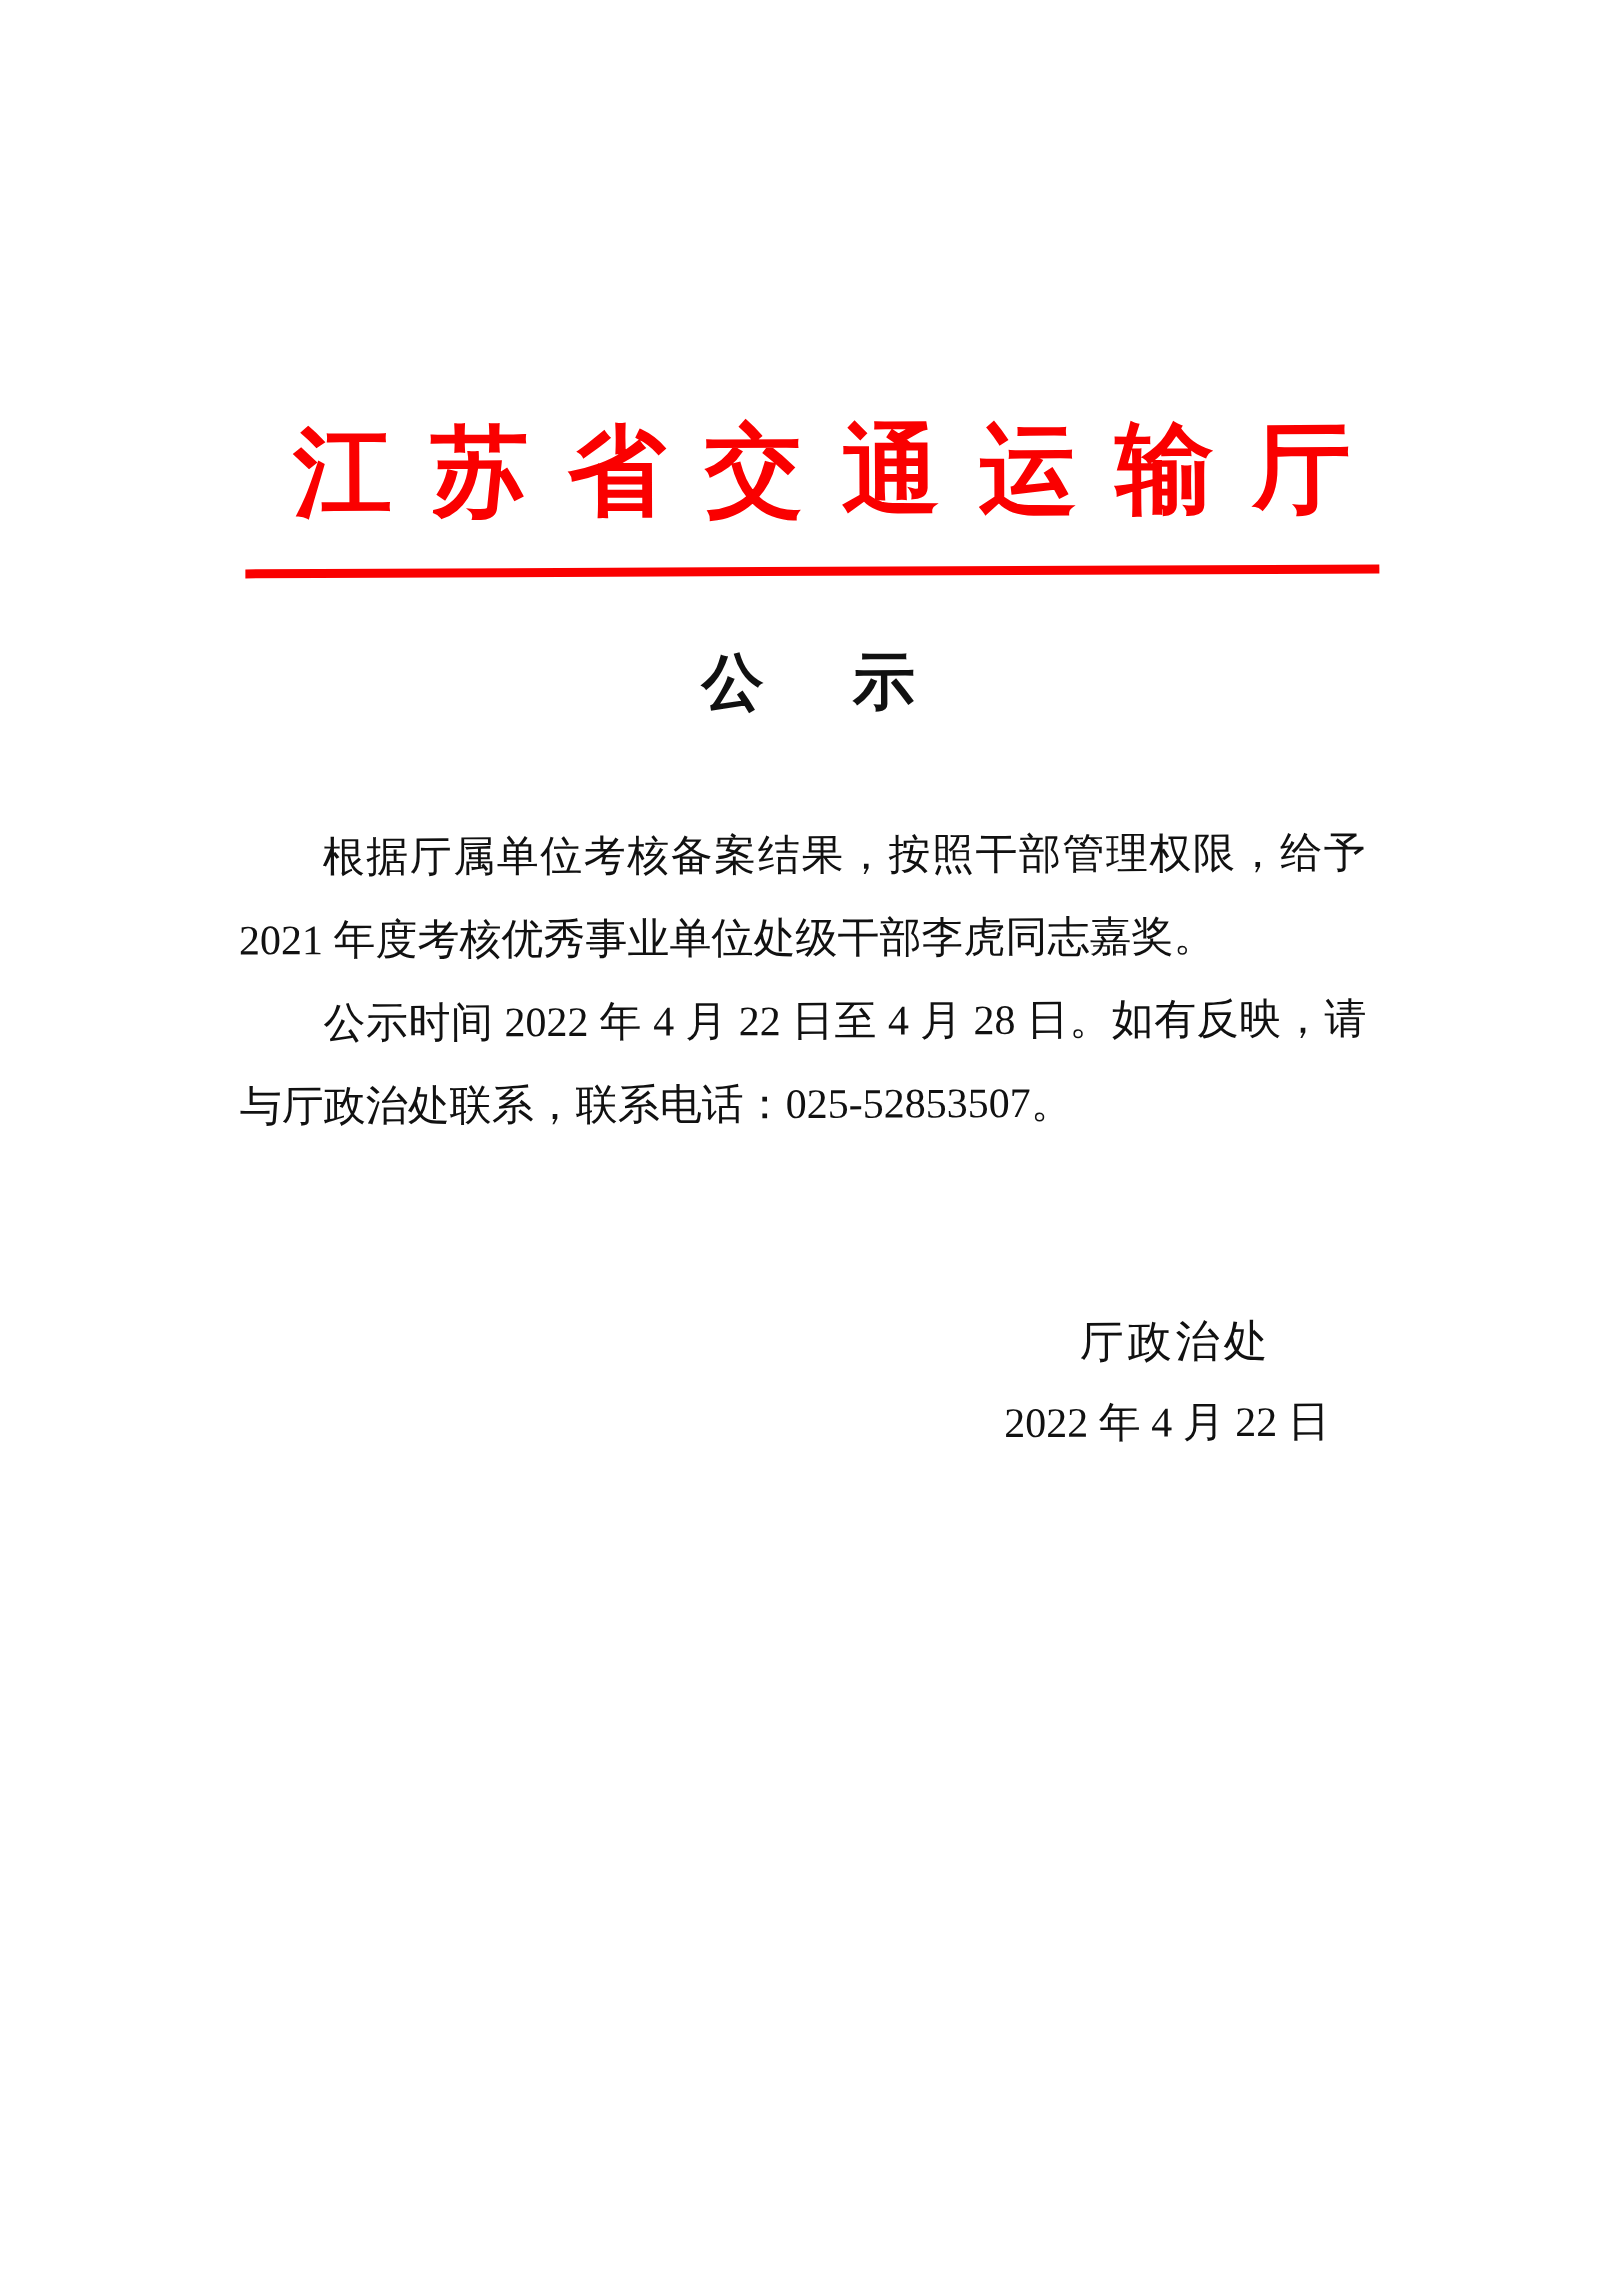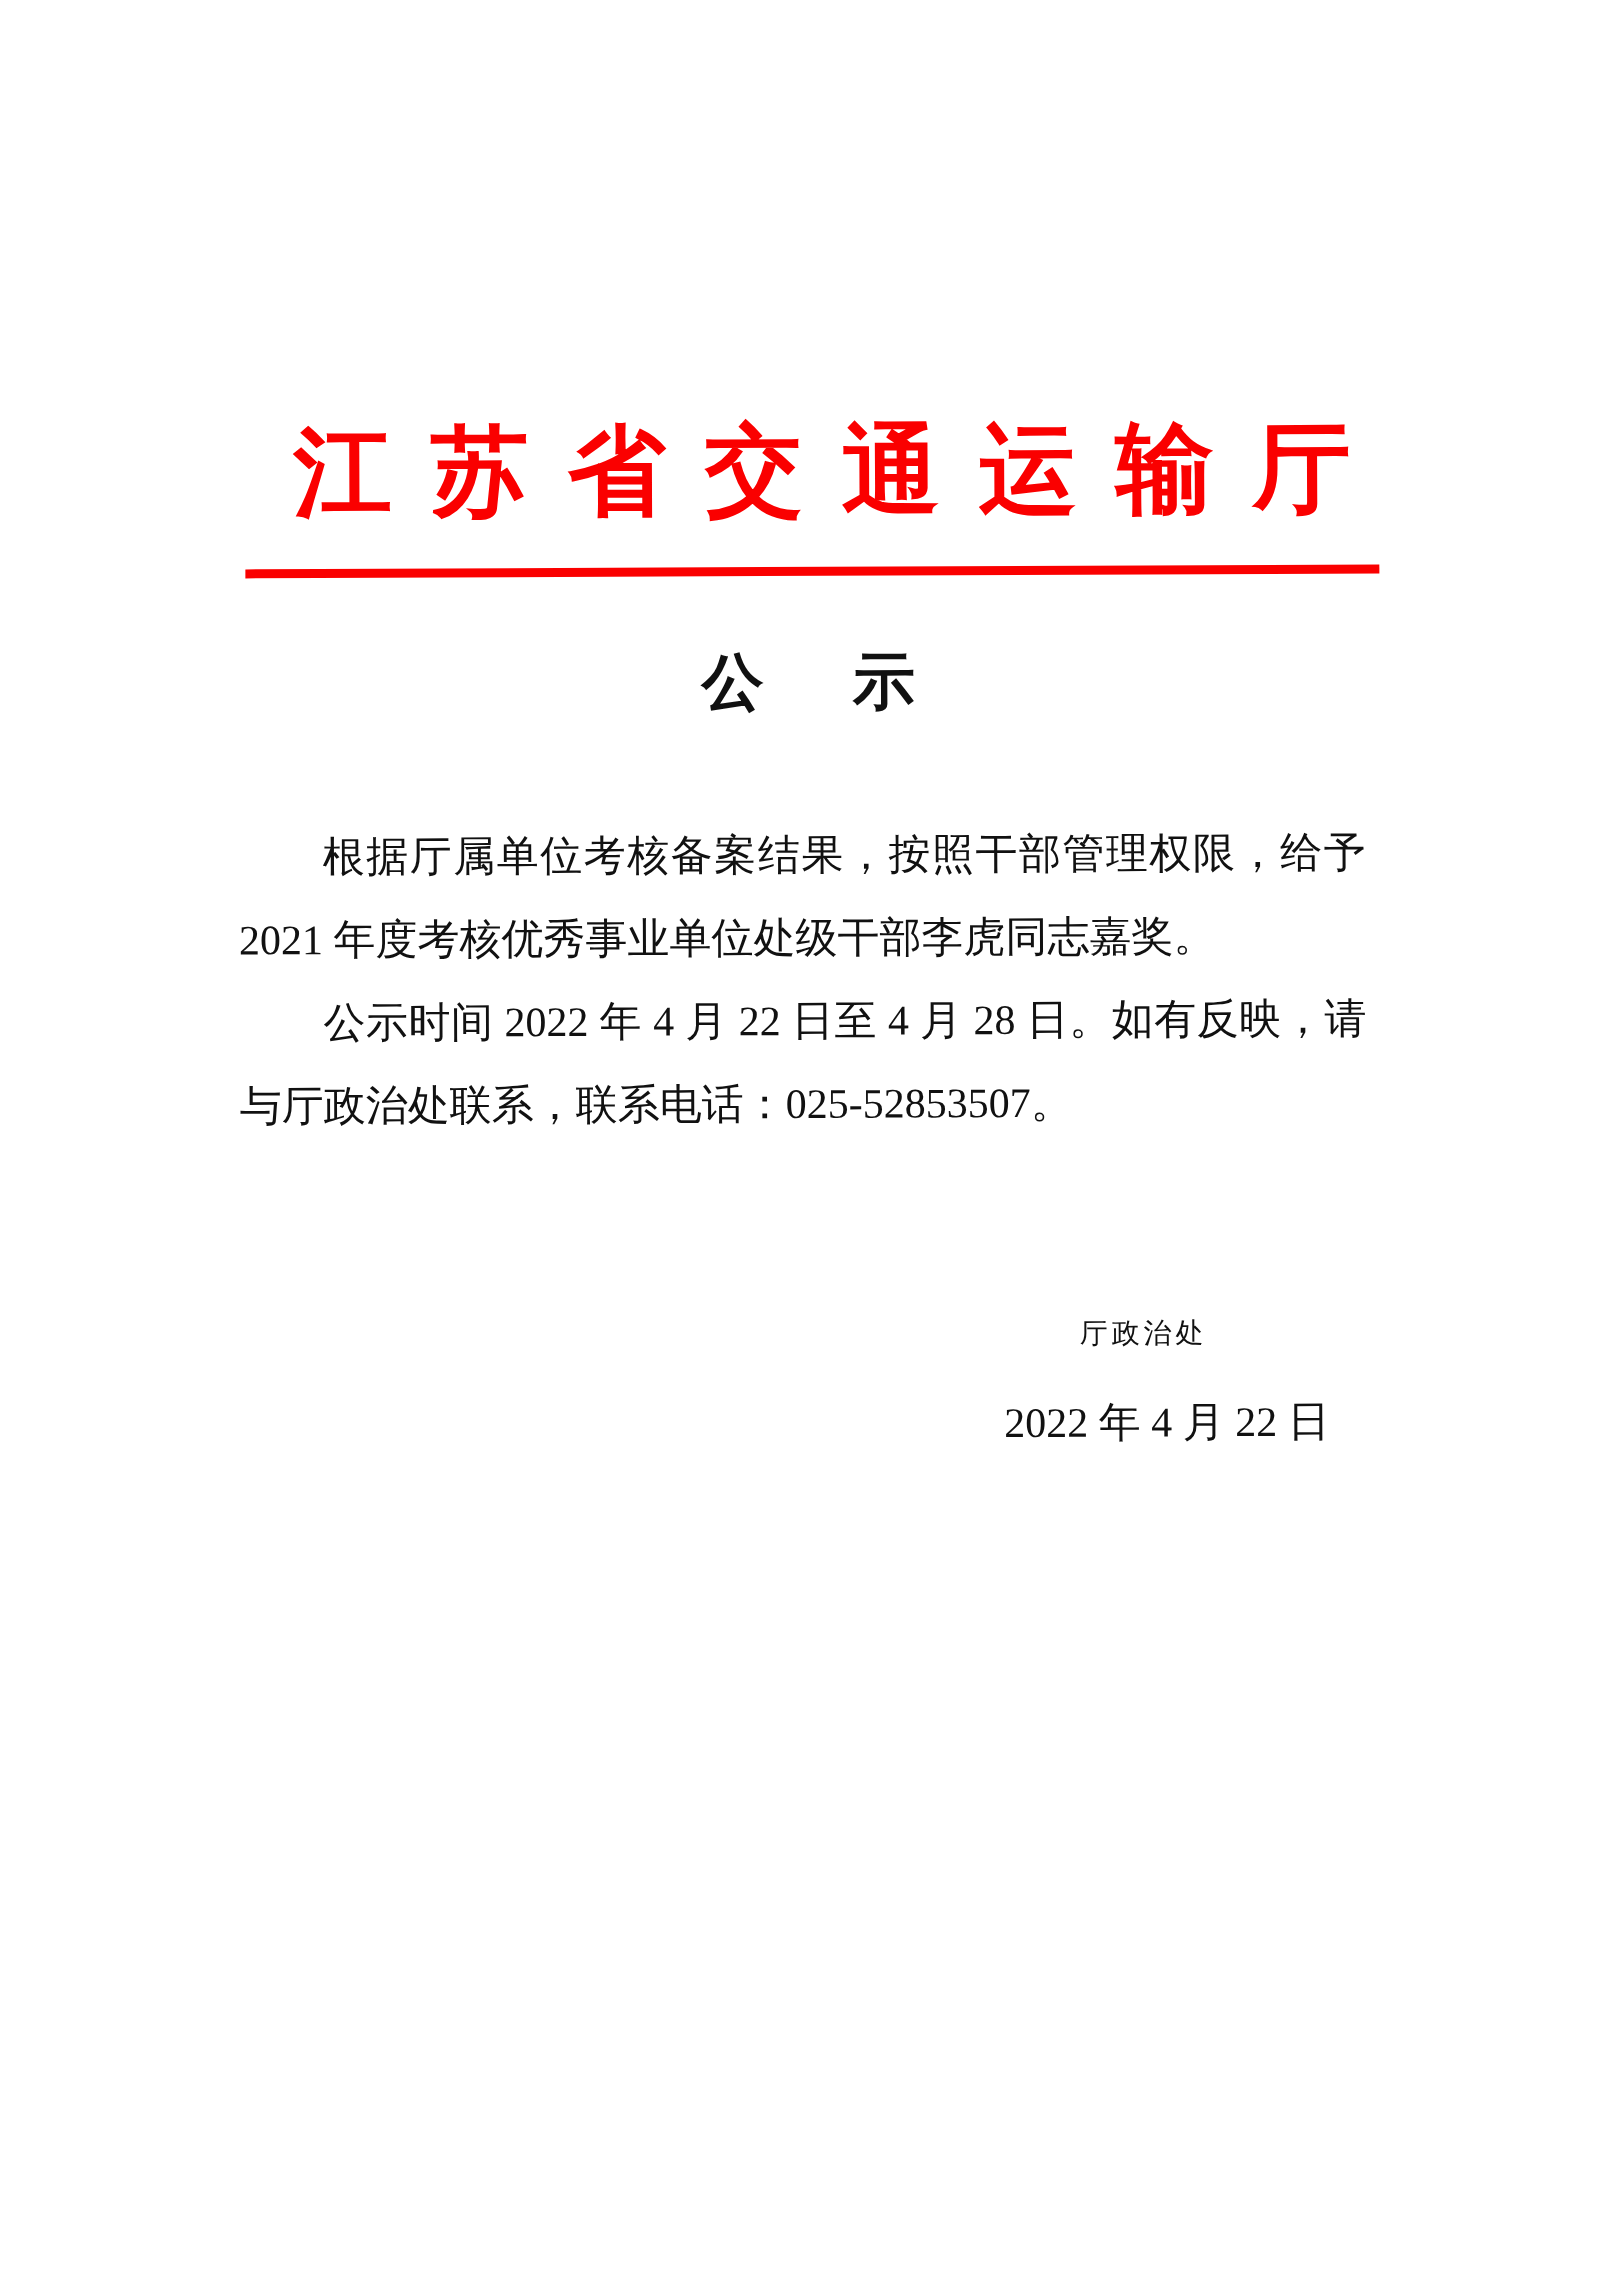--- a/index.html
+++ b/index.html
@@ -63,21 +63,21 @@
     font-size: 42px;
     line-height: 83px;
   }
   .body-text .line { display: block; height: 83px; }
   .body-text .indent { text-indent: 84px; }
   .body-text .full { text-align: justify; text-align-last: justify; }
   .sig-unit {
     position: absolute;
     top: 1290px;
     left: 1079px;
-    font-size: 28px;
+    font-size: 44px;
     line-height: 1.1;
     letter-spacing: 3.9px;
     white-space: nowrap;
   }
   .sig-date {
     position: absolute;
     top: 1371px;
     left: 1003px;
     font-size: 42px;
     line-height: 1.1;

